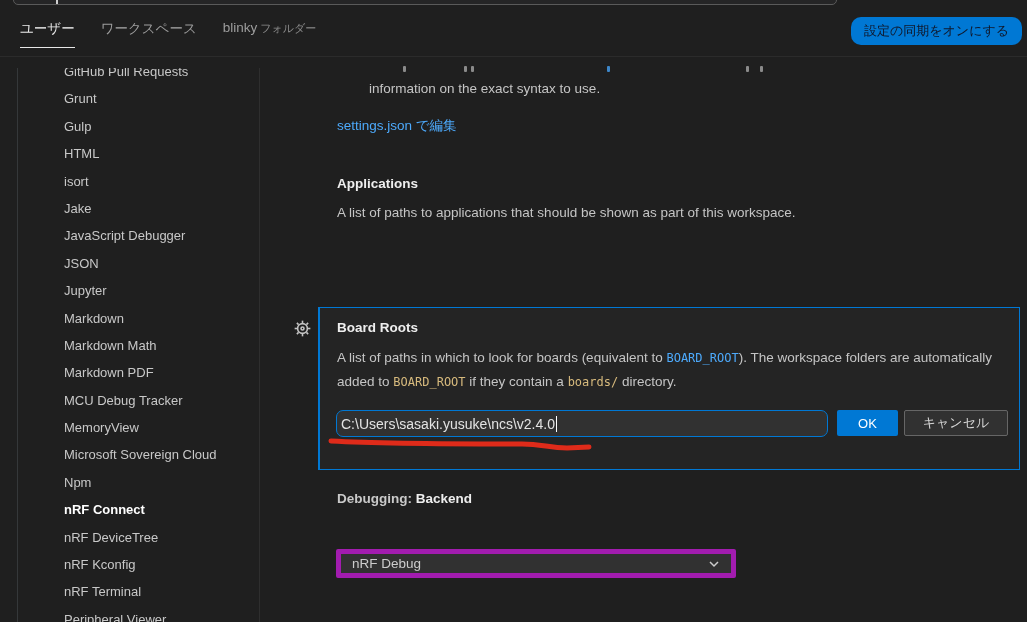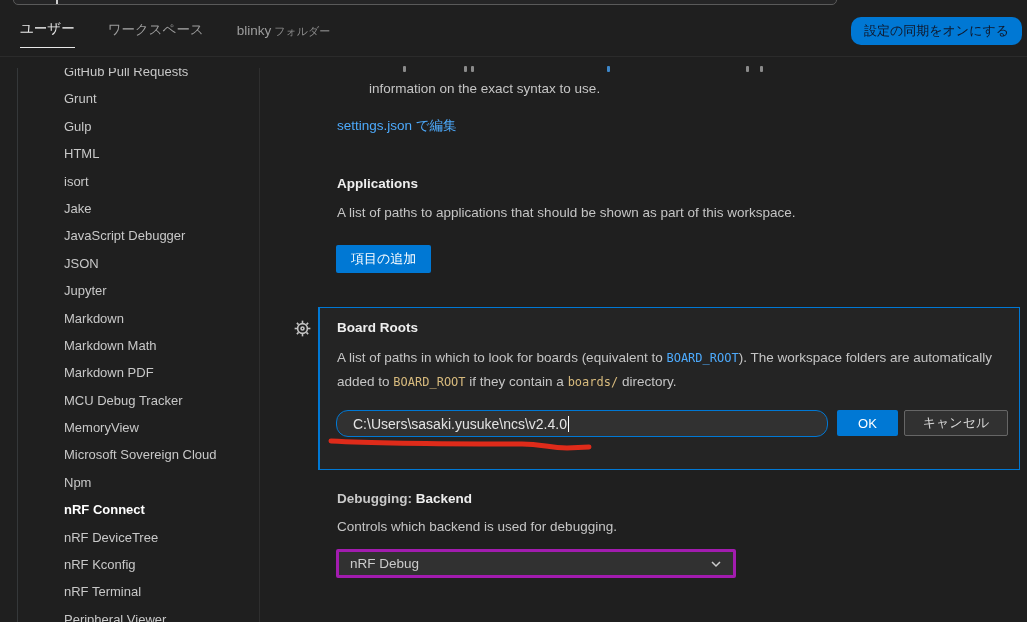--- a/index.html
+++ b/index.html
@@ -11,21 +11,21 @@
     overflow:hidden;
     position:relative;
   }
 
   
   .topbar { position:absolute; left:0; top:0; width:1027px; height:57px;
             background:#1f1f1f; border-bottom:1px solid #2b2b2b; z-index:5; }
   .search-sliver { position:absolute; left:13px; top:-3px; width:824px; height:8px;
             border:1px solid #5a5a5a; border-radius:0 0 5px 5px; background:#252526; }
   .search-caret { position:absolute; left:56px; top:0; width:2px; height:4px; background:#d0d0d0; }
-  .tabs { position:absolute; left:20px; top:20px; display:flex; gap:33px; align-items:flex-end; }
+  .tabs { position:absolute; left:20px; top:20px; display:flex; gap:26px; align-items:flex-start; }
   .tab { font-size:13.5px; color:#9d9d9d; padding-bottom:9px; cursor:pointer; white-space:nowrap; }
   .tab.active { color:#e7e7e7; border-bottom:1px solid #e7e7e7; }
   .tab .suffix { font-size:11px; color:#8b8b8b; margin-left:3px; }
   .sync-btn { position:absolute; left:851px; top:17px; width:171px; height:28px;
             background:#0078d4; color:#0f172a; font-size:13px; border:none; border-radius:10px;
             display:flex; align-items:center; justify-content:center; cursor:pointer; }
 
   
   .toc { position:absolute; left:0; top:57px; width:260px; height:565px;
          border-right:1px solid #2e2e2e; overflow:hidden; }
@@ -50,33 +50,33 @@
 
   .board-box { position:absolute; left:27px; top:250px; width:702px; height:163px;
                background:#242424; border:1px solid #0078d4; border-left-width:2px; }
   .board-title { position:absolute; left:17px; top:12px; font-size:13.5px; font-weight:bold; color:#eeeeee; }
   .board-desc { position:absolute; left:17px; top:38px; width:668px; font-size:13.5px;
                 color:#c5c5c5; line-height:23px; }
   .code { font-family:"DejaVu Sans Mono","Liberation Mono",monospace; font-size:12px; color:#d7ba7d; }
   .code-link { font-family:"DejaVu Sans Mono","Liberation Mono",monospace; font-size:12px;
                color:#4daafc; cursor:pointer; }
   .board-input { position:absolute; left:16px; top:102px; width:492px; height:27px;
-                 background:#313131; border:1px solid #0078d4; border-radius:12px;
-                 display:flex; align-items:center; padding-left:16px; font-size:14px; color:#e3e3e3;
+                 background:#313131; border:1px solid #0078d4; border-radius:7px;
+                 display:flex; align-items:center; padding-left:4px; font-size:14px; color:#e3e3e3;
                  white-space:nowrap; overflow:hidden; cursor:text; }
   .caret { display:inline-block; width:1px; height:16px; background:#ffffff; margin-left:1px; }
   .ok-btn { left:517px; top:102px; width:61px; height:26px; }
   .cancel-btn { position:absolute; left:584px; top:102px; width:104px; height:26px;
                 background:#313131; border:1px solid #666666; border-radius:2px; color:#d6d6d6;
                 font-size:13px; cursor:pointer; display:flex; align-items:center; justify-content:center; }
 
   .gear { position:absolute; left:3px; top:263px; width:17px; height:17px; cursor:pointer; }
 
   .dropdown { position:absolute; left:45px; top:492px; width:400px; height:29px;
-              background:#313131; border:3px solid #a21caf; border-radius:2px;
+              background:#313131; border:5px solid #a21caf; border-radius:2px;
               display:flex; align-items:center; padding:0 10px 0 11px; font-size:13.5px;
               color:#cccccc; cursor:pointer; }
   .dropdown .chev { margin-left:auto; }
 
   .annotation { position:absolute; left:36px; top:378px; width:268px; height:18px;
                 pointer-events:none; z-index:4; }
 </style>
 </head>
 <body>
 
@@ -129,21 +129,20 @@
   <div class="remnant blue" style="left:316px;"></div>
   <div class="remnant" style="left:455px;"></div>
   <div class="remnant" style="left:469px;"></div>
 
   <div class="desc-text" style="top:24px;padding-left:32px;">information on the exact syntax to use.</div>
 
   <div class="link" style="top:60px;">settings.json で編集</div>
 
   <div class="setting-title" style="top:119px;">Applications</div>
   <div class="desc-text" style="top:148px;">A list of paths to applications that should be shown as part of this workspace.</div>
-  <button class="primary-btn" style="left:45px; top:188px; height:28px; padding:0 15px;">項目の追加</button>
 
   <svg class="gear" viewBox="0 0 16 16">
     <g stroke="#c5c5c5" stroke-width="1.5" fill="none">
       <circle cx="8" cy="8" r="4.6"></circle>
       <circle cx="8" cy="8" r="1.4"></circle>
       <line x1="13.2" y1="8" x2="15.4" y2="8"></line>
       <line x1="11.7" y1="11.7" x2="13.3" y2="13.3"></line>
       <line x1="8" y1="13.2" x2="8" y2="15.4"></line>
       <line x1="4.3" y1="11.7" x2="2.7" y2="13.3"></line>
       <line x1="2.8" y1="8" x2="0.6" y2="8"></line>
@@ -166,21 +165,20 @@
     <button class="cancel-btn">キャンセル</button>
   </div>
 
   <svg class="annotation" viewBox="0 0 268 18">
     <path d="M4,6 C60,9 130,9 195,9 C215,9 222,13 240,13 L262,12" stroke="#df2b1a" stroke-width="5" fill="none" stroke-linecap="round"></path>
   </svg>
 
   <div class="setting-title" style="top:434px;">
     <span class="cat">Debugging: </span><span>Backend</span>
   </div>
-  <div class="desc-text" style="top:462px;">Controls which backend is used for debugging.</div>
   <div class="dropdown">
     <span>nRF Debug</span>
     <svg class="chev" width="14" height="14" viewBox="0 0 14 14">
       <path d="M3,5 L7,9 L11,5" stroke="#cccccc" stroke-width="1.5" fill="none"></path>
     </svg>
   </div>
 
 </div>
 
 </body></html>

